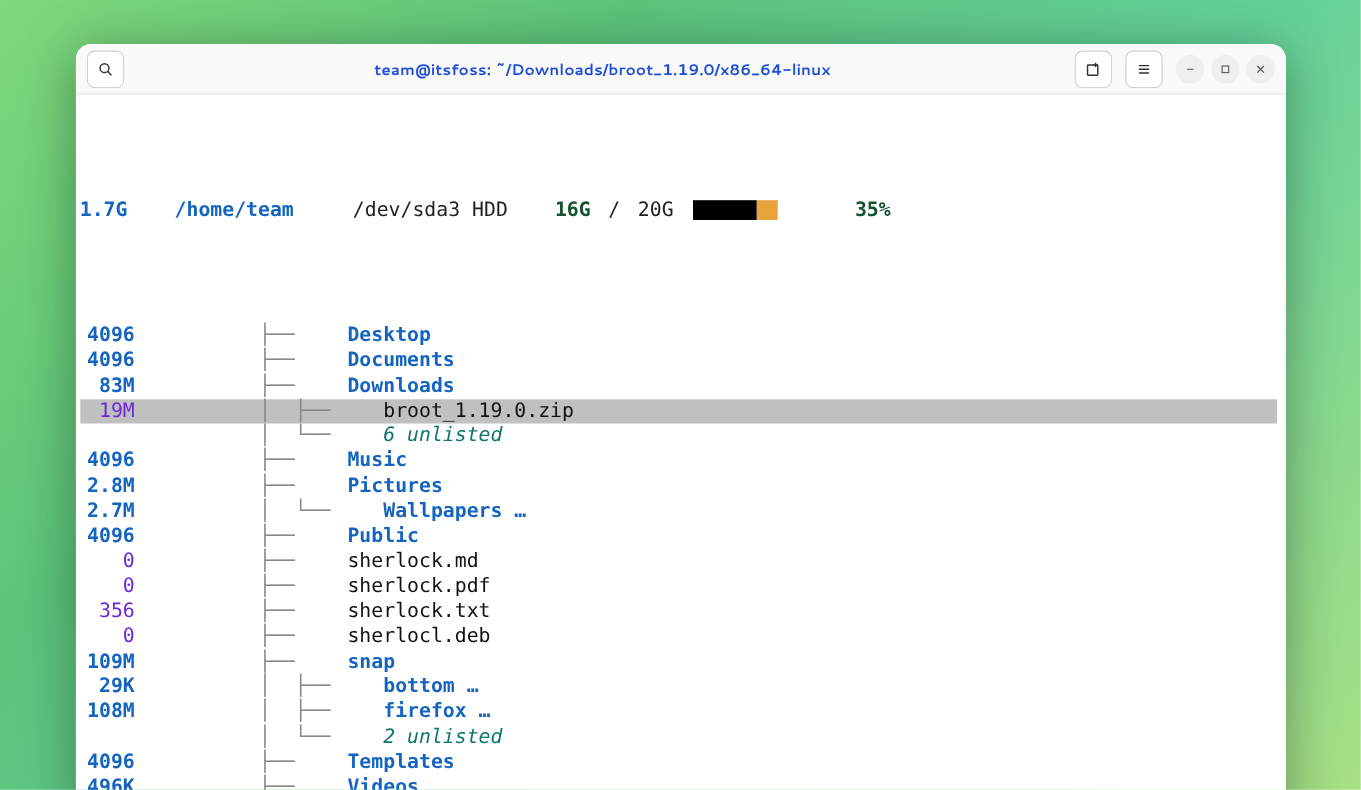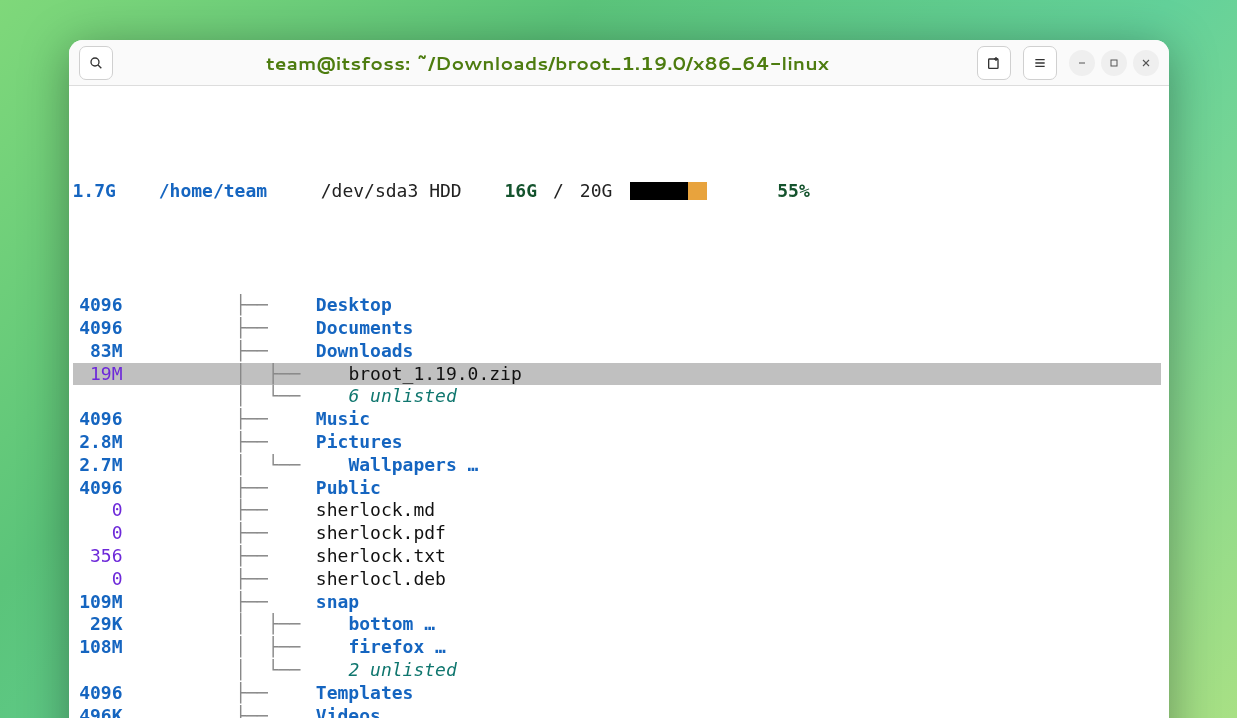--- a/index.html
+++ b/index.html
@@ -36,22 +36,22 @@
     border-radius: 7px;
     background: #fff;
     display: flex; align-items: center; justify-content: center;
     margin-right: 6px;
   }
   .tb-btn svg { width: 16px; height: 16px; stroke: #333; fill: none; stroke-width: 2; }
   .title {
     flex: 1;
     text-align: center;
     font-weight: 700;
-    font-size: 19px;
-    color: #4d7c0f;
+    font-size: 14px;
+    color: #1d4ed8;
   }
   .tb-right { display: flex; align-items: center; gap: 6px; }
   .win-circle {
     width: 26px; height: 26px;
     border-radius: 50%;
     background: #efefef;
     display: flex; align-items: center; justify-content: center;
   }
   .win-circle svg { width: 12px; height: 12px; stroke: #555; fill: none; stroke-width: 2; }
   .win-circle.close svg { stroke-width: 2.2; }
@@ -147,21 +147,21 @@
     <div class="hdr">
       <span class="path-blue">1.7G</span><span> </span>
       <span class="path-blue">/home/team</span><span>  </span>
       <span class="hdr-dark">/dev/sda3 HDD</span><span> </span>
       <span class="orange">16G</span><span class="hdr-dark">/</span><span class="hdr-dark">20G</span>
       <span class="bar">
         <span class="used" id="bar-used" style="width: 58%;"></span>
         <span class="warn" id="bar-warn" style="left: 58%; width: 19%;"></span>
       </span>
       <span> </span>
-      <span class="orange">55%</span>
+      <span class="orange">35%</span>
     </div>
 
     
     <div id="tree-rows"><div class="row"><span class="gutter blue">4096</span><span> </span><span class="tree">├──</span><span class="dir">Desktop</span></div><div class="row"><span class="gutter blue">4096</span><span> </span><span class="tree">├──</span><span class="dir">Documents</span></div><div class="row"><span class="gutter blue">83M</span><span> </span><span class="tree">├──</span><span class="dir">Downloads</span></div><div class="row sel sel-wrap"><span class="gutter plain">19M</span><span> </span><span class="tree">│  ├──</span><span class="file">broot_1.19.0.zip</span></div><div class="row"><span class="gutter plain"></span><span> </span><span class="tree">│  └──</span><span class="unlisted">6 unlisted</span></div><div class="row"><span class="gutter blue">4096</span><span> </span><span class="tree">├──</span><span class="dir">Music</span></div><div class="row"><span class="gutter blue">2.8M</span><span> </span><span class="tree">├──</span><span class="dir">Pictures</span></div><div class="row"><span class="gutter blue">2.7M</span><span> </span><span class="tree">│  └──</span><span class="dir">Wallpapers …</span></div><div class="row"><span class="gutter blue">4096</span><span> </span><span class="tree">├──</span><span class="dir">Public</span></div><div class="row"><span class="gutter plain">0</span><span> </span><span class="tree">├──</span><span class="file">sherlock.md</span></div><div class="row"><span class="gutter plain">0</span><span> </span><span class="tree">├──</span><span class="file">sherlock.pdf</span></div><div class="row"><span class="gutter plain">356</span><span> </span><span class="tree">├──</span><span class="file">sherlock.txt</span></div><div class="row"><span class="gutter plain">0</span><span> </span><span class="tree">├──</span><span class="file">sherlocl.deb</span></div><div class="row"><span class="gutter blue">109M</span><span> </span><span class="tree">├──</span><span class="dir">snap</span></div><div class="row"><span class="gutter blue">29K</span><span> </span><span class="tree">│  ├──</span><span class="dir">bottom …</span></div><div class="row"><span class="gutter blue">108M</span><span> </span><span class="tree">│  ├──</span><span class="dir">firefox …</span></div><div class="row"><span class="gutter plain"></span><span> </span><span class="tree">│  └──</span><span class="unlisted">2 unlisted</span></div><div class="row"><span class="gutter blue">4096</span><span> </span><span class="tree">├──</span><span class="dir">Templates</span></div><div class="row"><span class="gutter blue">496K</span><span> </span><span class="tree">├──</span><span class="dir">Videos</span></div></div>
 
   </div>
 
 </div>
 </div>
 

